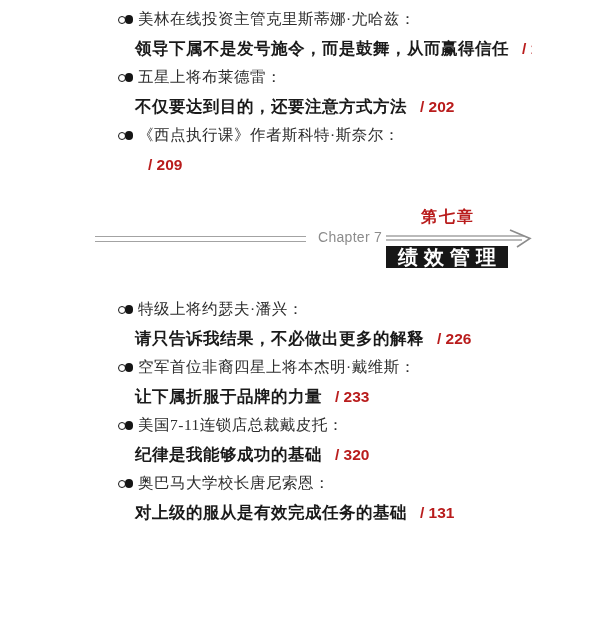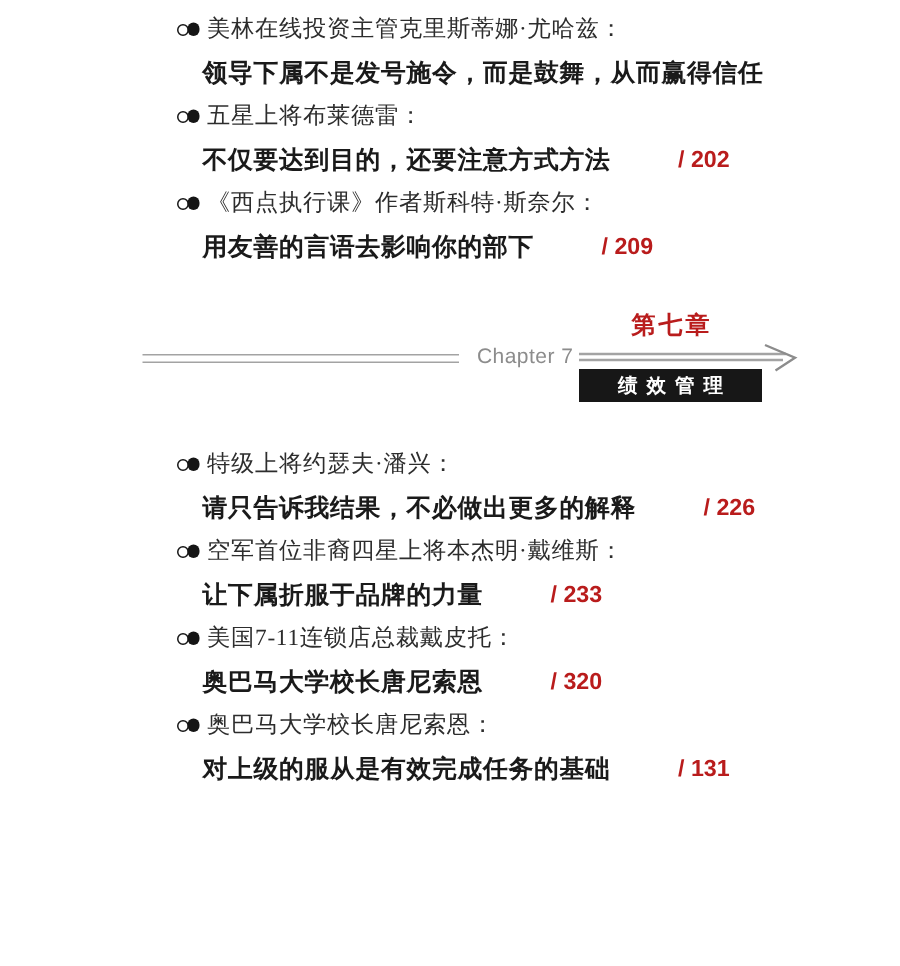--- a/index.html
+++ b/index.html
@@ -41,21 +41,21 @@
     border: 1.8px solid #151515;
     border-radius: 50%;
   }
   .bullet .dot {
     width: 8.5px; height: 8.5px;
     background: #151515;
     border-radius: 50%;
     margin-left: -1.5px;
   }
 
-  .quote-row { padding-left: 17px; gap: 32px; }
+  .quote-row { padding-left: 17px; }
   .quote {
     font-weight: bold;
     font-size: 16.5px;
     color: #1a1a1a;
     letter-spacing: 0.5px;
     white-space: nowrap;
   }
   .pagenum {
     font-weight: bold;
     font-size: 15.5px;
@@ -95,21 +95,21 @@
     left: 386px; top: 229px;
     width: 148px; height: 20px;
   }
   .chapter-badge {
     position: absolute;
     left: 386px; top: 246px;
     width: 122px; height: 22px;
     background: #171717;
     color: #ffffff;
     font-weight: bold;
-    font-size: 13px;
+    font-size: 20px;
     letter-spacing: 6px;
     display: flex;
     align-items: center;
     justify-content: center;
     padding-left: 6px;
     box-sizing: border-box;
     white-space: nowrap;
   }
 </style>
 </head>
@@ -149,21 +149,20 @@
 
     <div class="entry">
       <div class="row source-row">
         <span class="bullet">
             <span class="ring"></span>
             <span class="dot"></span>
           </span>
         <span class="source">《西点执行课》作者斯科特·斯奈尔：</span>
       </div>
       <div class="row quote-row">
-        <span class="quote">用友善的言语去影响你的部下</span>
         <span class="pagenum">/ 209</span>
       </div>
     </div>
 
   </section>
 
   <div class="divider-line-left"></div>
   <span class="chapter-en">Chapter 7</span>
   <div class="chapter-zh">第七章</div>
   <div class="arrow-wrap">
@@ -208,21 +207,21 @@
 
     <div class="entry">
       <div class="row source-row">
         <span class="bullet">
             <span class="ring"></span>
             <span class="dot"></span>
           </span>
         <span class="source">美国7-11连锁店总裁戴皮托：</span>
       </div>
       <div class="row quote-row">
-        <span class="quote">奥巴马大学校长唐尼索恩</span>
+        <span class="quote">纪律是我能够成功的基础</span>
         <span class="pagenum">/ 320</span>
       </div>
     </div>
 
     <div class="entry">
       <div class="row source-row">
         <span class="bullet">
             <span class="ring"></span>
             <span class="dot"></span>
           </span>

